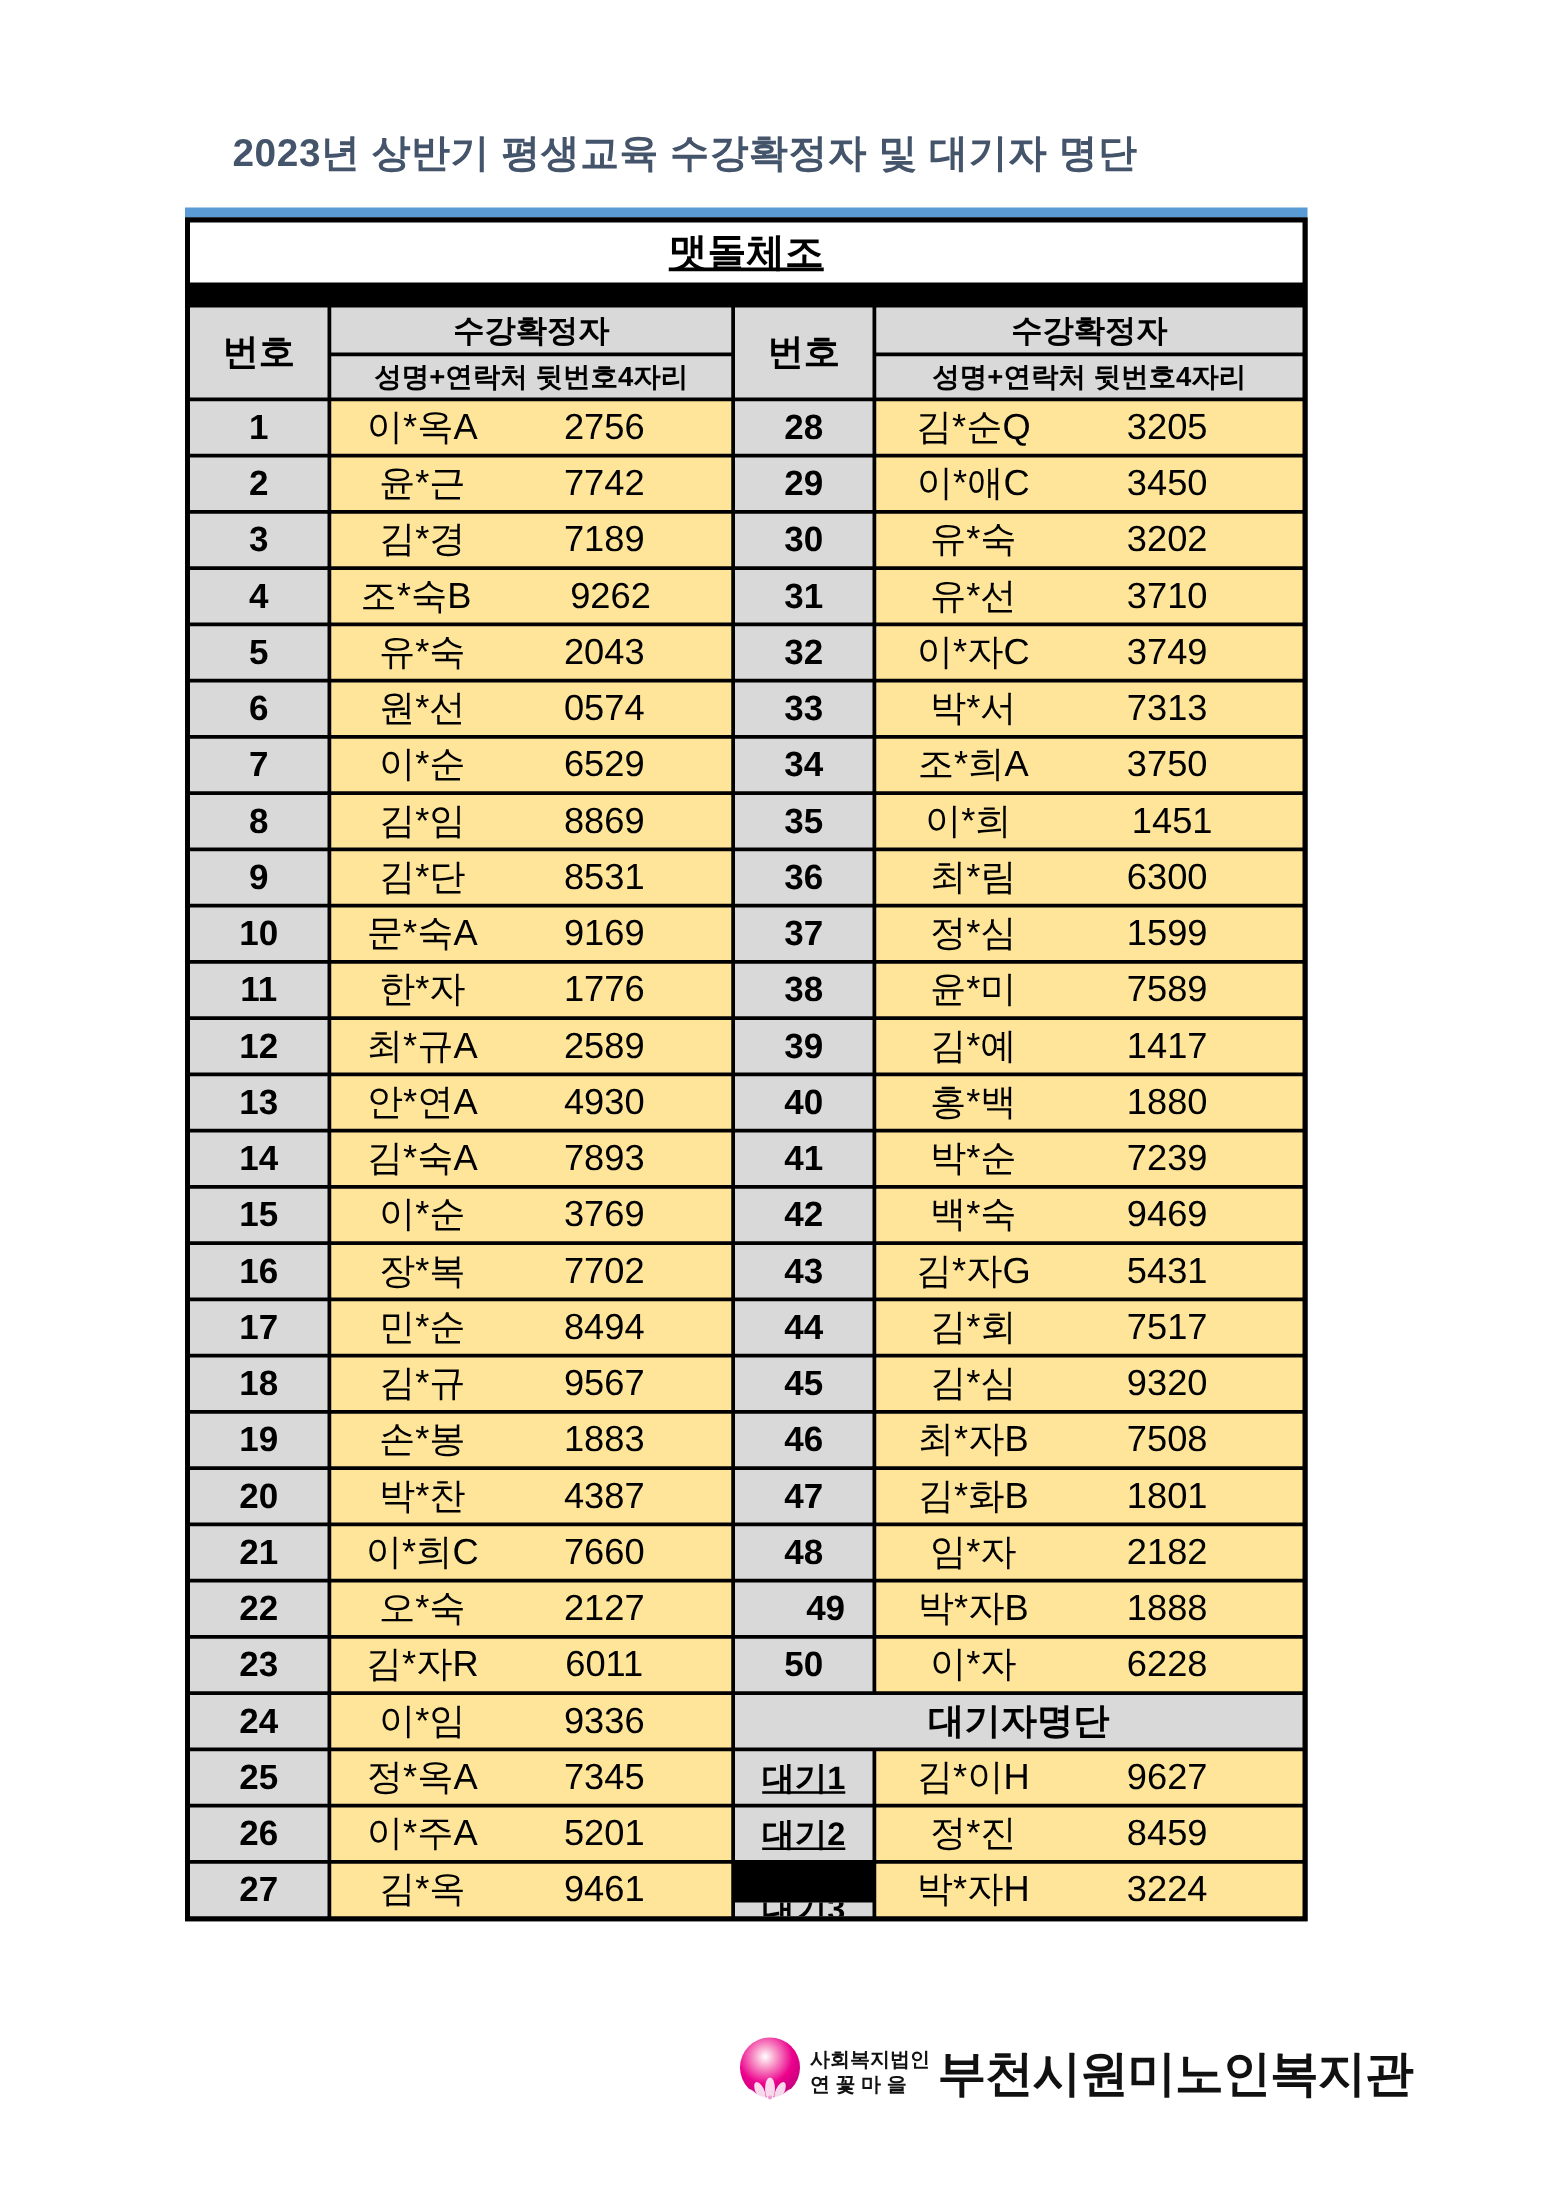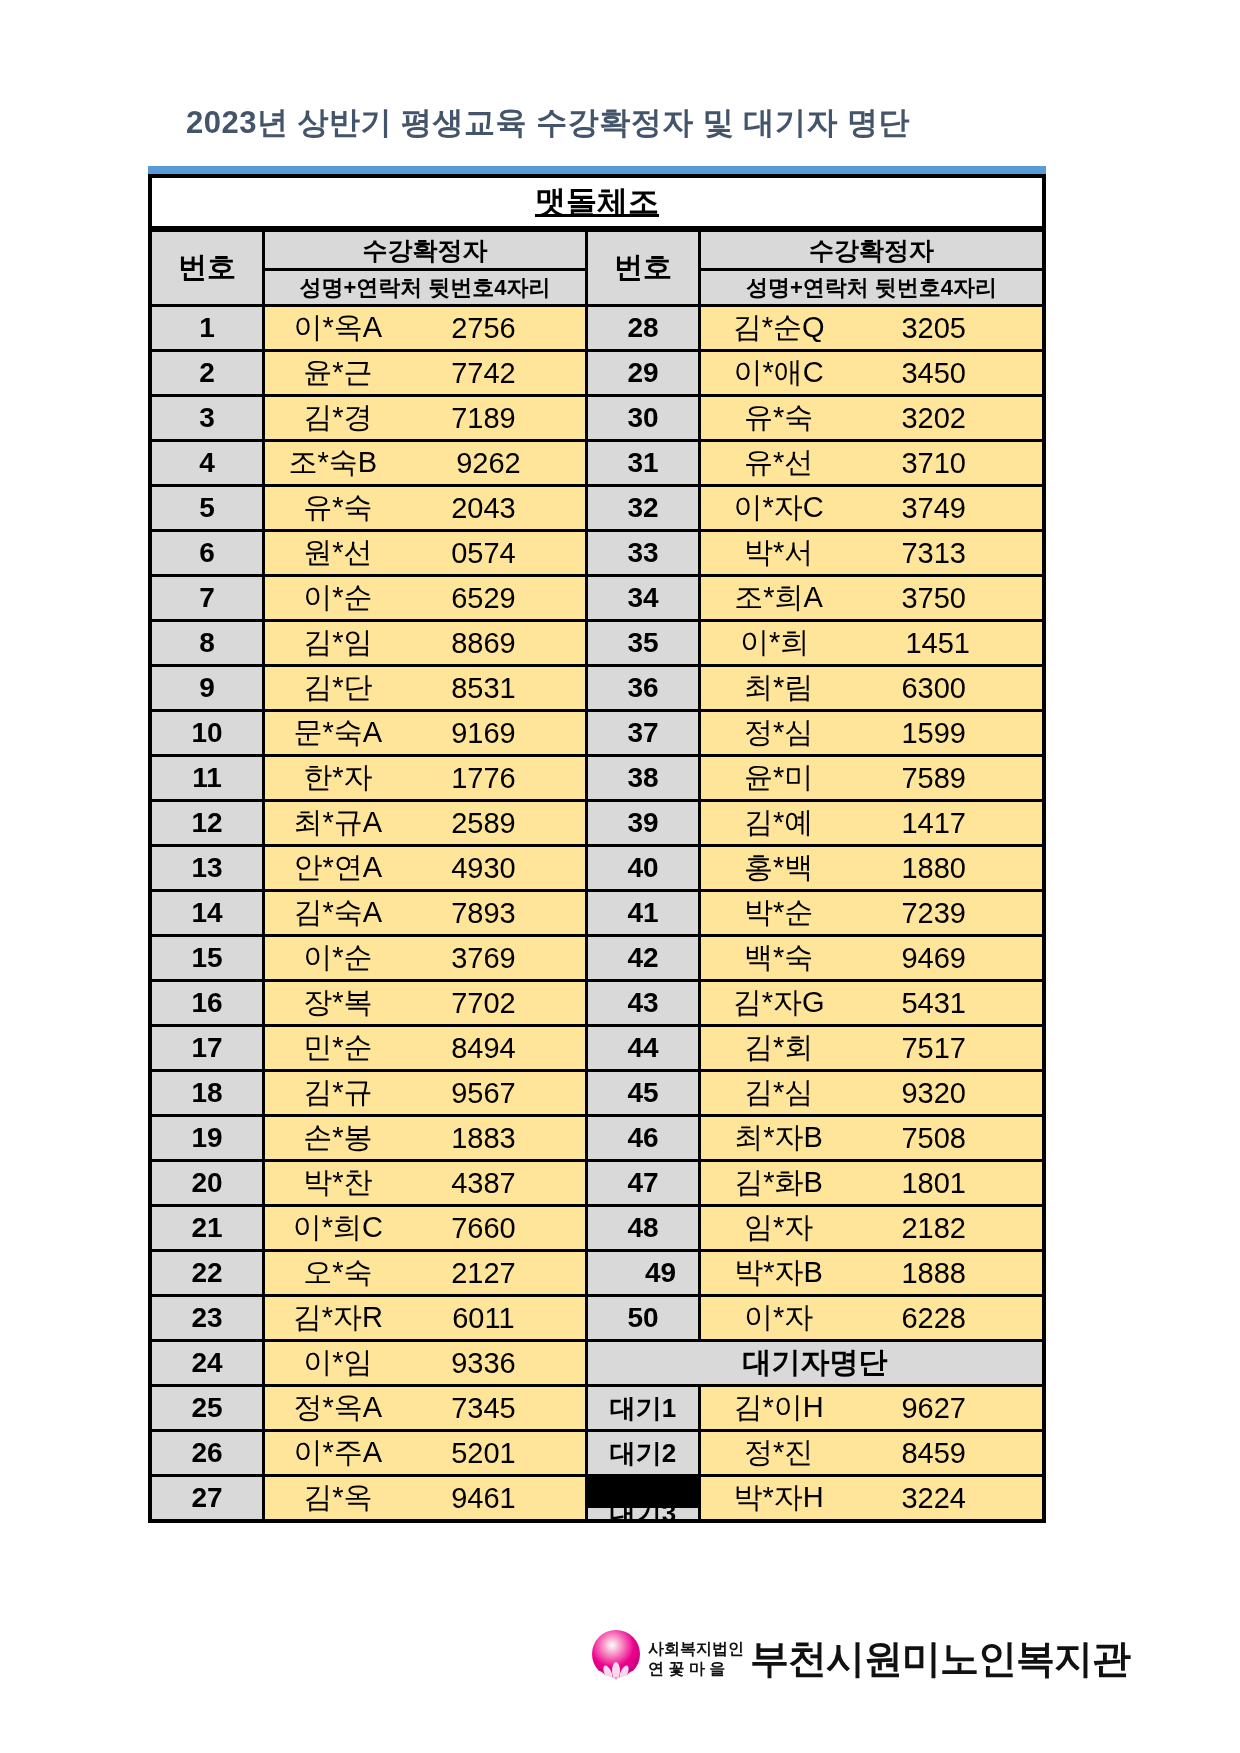--- a/index.html
+++ b/index.html
@@ -15,21 +15,21 @@
   }
   .blue-bar{
     position:absolute;top:166px;left:148px;width:898px;height:8px;
     background:#5B9BD5;
   }
   .table-wrap{
     position:absolute;top:174px;left:148px;width:890px;
     border:4px solid #000;background:#000;
   }
   .course-row{
-    background:#ffffff;height:48px;margin-bottom:6px;
+    background:#ffffff;height:48px;margin-bottom:20px;
     display:flex;align-items:center;justify-content:center;
     font-size:31px;font-weight:bold;text-decoration:underline;
   }
   .grid{
     display:grid;
     grid-template-columns:110px 320px 110px 341px;
     grid-template-rows:36px 33px repeat(27,42px);
     gap:3px;background:#000;
   }
   .c{display:flex;align-items:center;justify-content:center;overflow:hidden;}
@@ -45,21 +45,21 @@
   .hdr-conf{font-weight:bold;font-size:25px;}
   .hdr-sub{font-weight:bold;font-size:22px;white-space:nowrap;}
   .num-cell{font-weight:bold;font-size:28px;}
   .data-cell{
     font-size:29px;padding-right:9%;box-sizing:border-box;
     display:flex;align-items:center;
   }
   .data-cell .name{flex:1;text-align:center;white-space:nowrap;}
   .data-cell .digits{flex:1;text-align:center;white-space:nowrap;}
   .wait-header{font-weight:bold;font-size:29px;}
-  .wait-label{font-weight:bold;font-size:26px;}
+  .wait-label{font-weight:bold;font-size:26px;text-decoration:underline;}
   .footer{
     position:absolute;top:1628px;left:590px;height:62px;
     display:flex;align-items:center;
   }
   .logo{flex:0 0 auto;margin-right:6px;}
   .org-small{
     display:flex;flex-direction:column;justify-content:center;
     font-size:16px;font-weight:700;line-height:1.25;color:#111;
     white-space:nowrap;
   }

